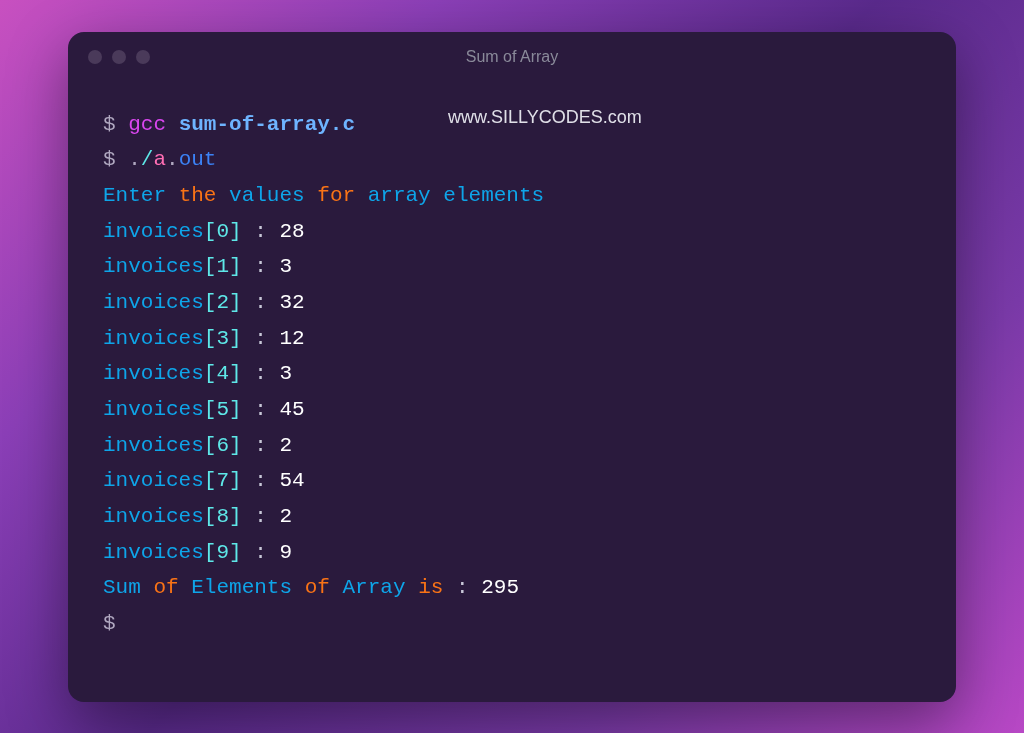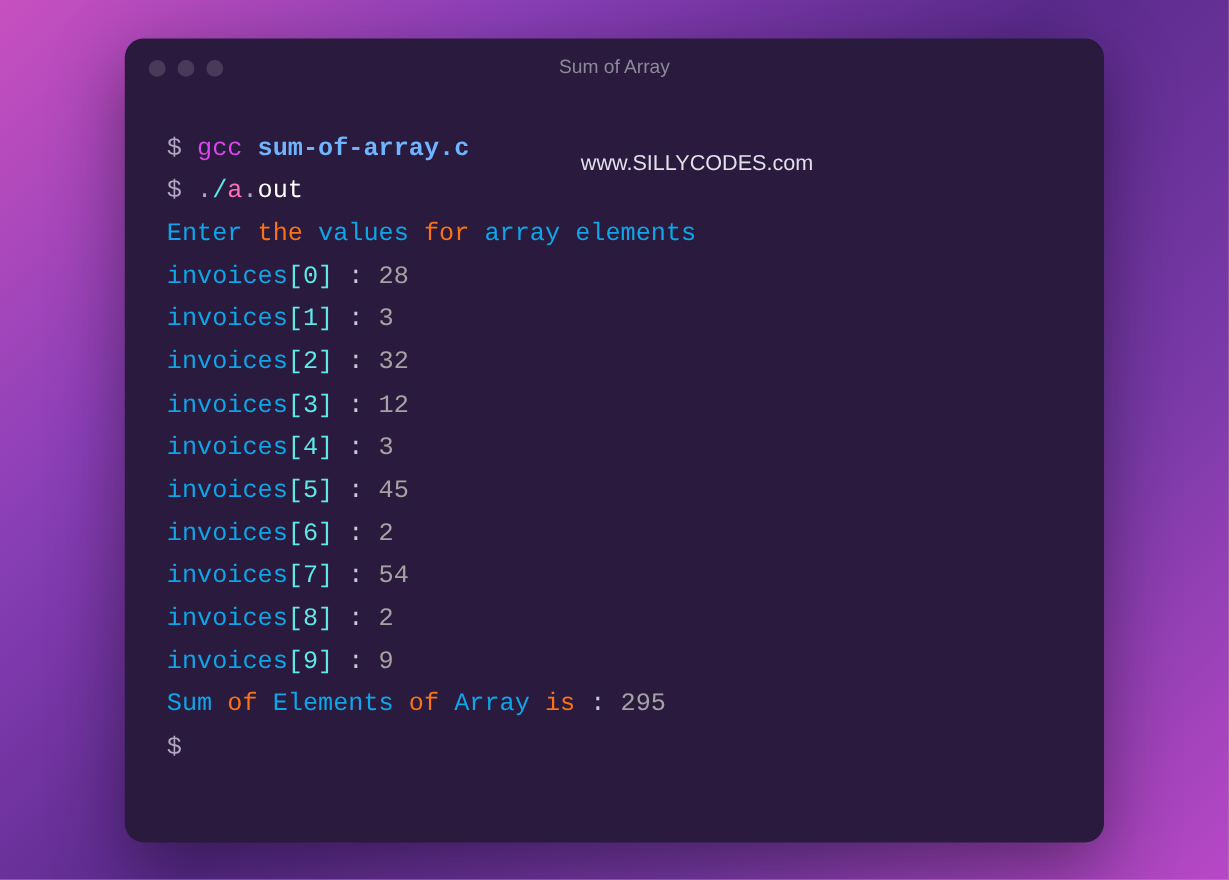--- a/index.html
+++ b/index.html
@@ -12,21 +12,21 @@
       width: 1024px;
       height: 733px;
       background: linear-gradient(135deg, #c850c0 0%, #8b3fb7 25%, #5a2a8c 50%, #7a3aa8 75%, #b848c5 100%);
       display: flex;
       align-items: center;
       justify-content: center;
       font-family: 'Consolas', 'Monaco', 'Courier New', monospace;
     }
 
     .window {
-      width: 816px;
+      width: 888px;
       height: 670px;
       background: #2a1a3d;
       border-radius: 16px;
       box-shadow: 0 20px 60px rgba(0, 0, 0, 0.4);
       overflow: hidden;
       display: flex;
       flex-direction: column;
     }
 
     .titlebar {
@@ -69,31 +69,31 @@
     .line {
       white-space: pre;
     }
 
     .prompt-symbol { color: #b0a8c0; }
     .cmd-gcc { color: #d946ef; }
     .cmd-filename { color: #6eb4ff; font-weight: bold; }
     .cmd-dot { color: #b0a8c0; }
     .cmd-slash { color: #5ee8e8; }
     .cmd-a { color: #ff6eb4; }
-    .cmd-out { color: #ffffff; margin-top: 16px; }
+    .cmd-out { color: #3b82f6; margin-top: 16px; }
 
     .t-pink { color: #0ea5e9; }
     .t-blue { color: #f97316; }
     .t-cyan { color: #5ee8e8; }
-    .t-cyan2 { color: #a3a3a3; }
+    .t-cyan2 { color: #ffffff; }
     .t-white { color: #c8c8d8; }
 
     .watermark {
       position: absolute;
-      top: 39px;
+      top: 20px;
       left: 380px;
       color: #e0e0e8;
       font-size: 18px;
       font-family: -apple-system, 'Segoe UI', sans-serif;
       font-weight: 500;
     }
   </style>
 </head>
 <body>
 

